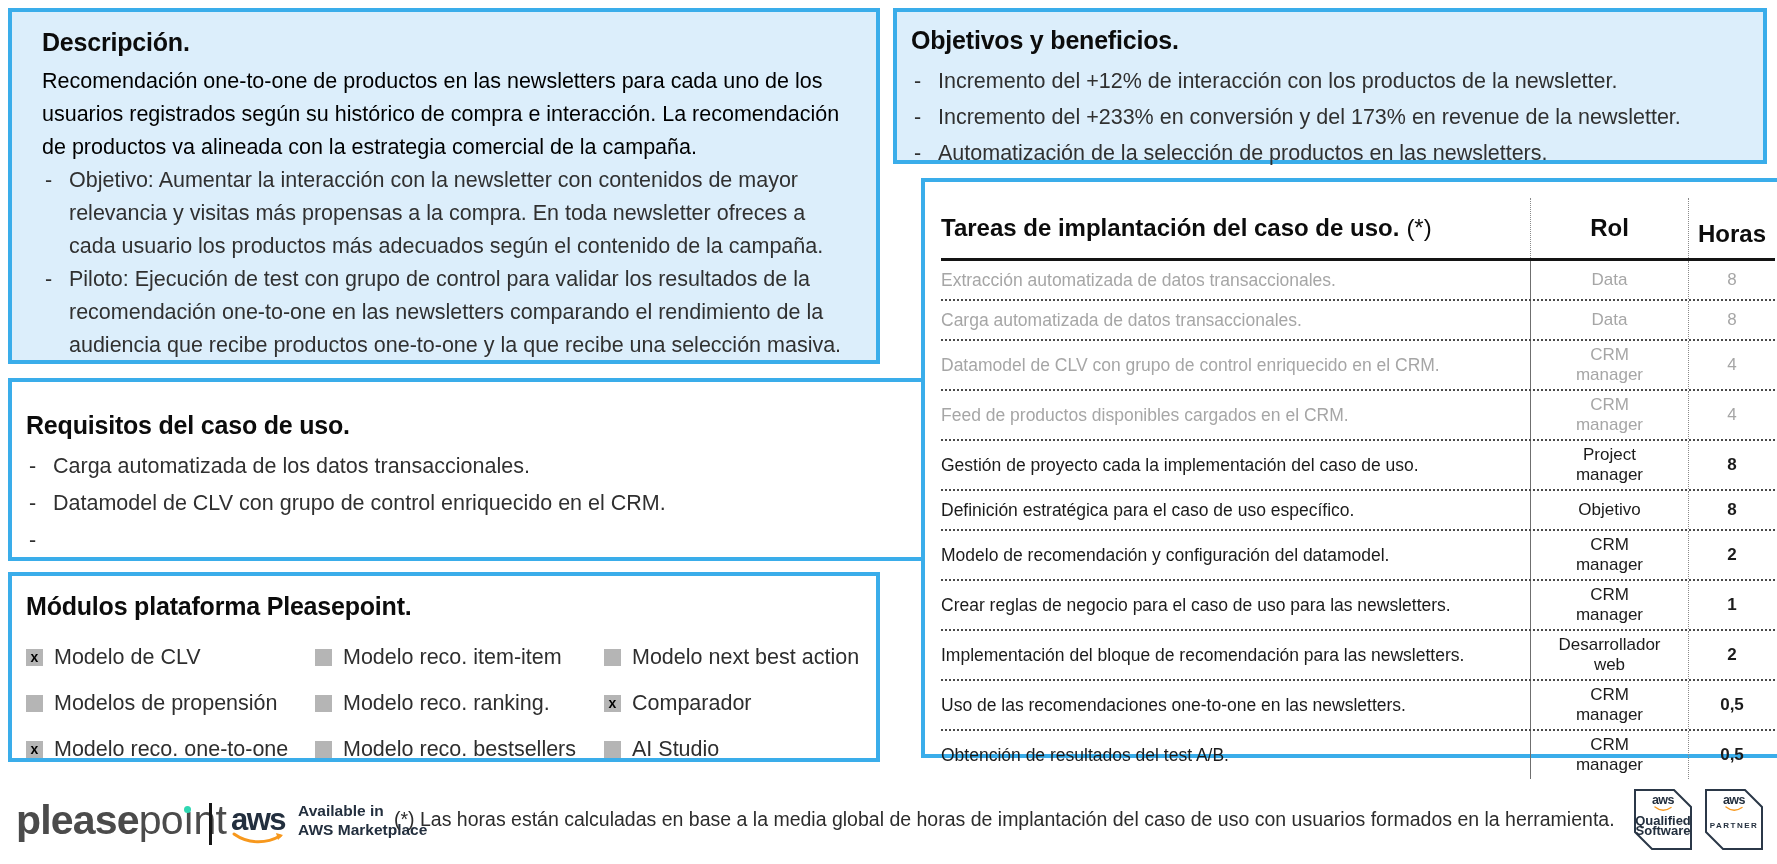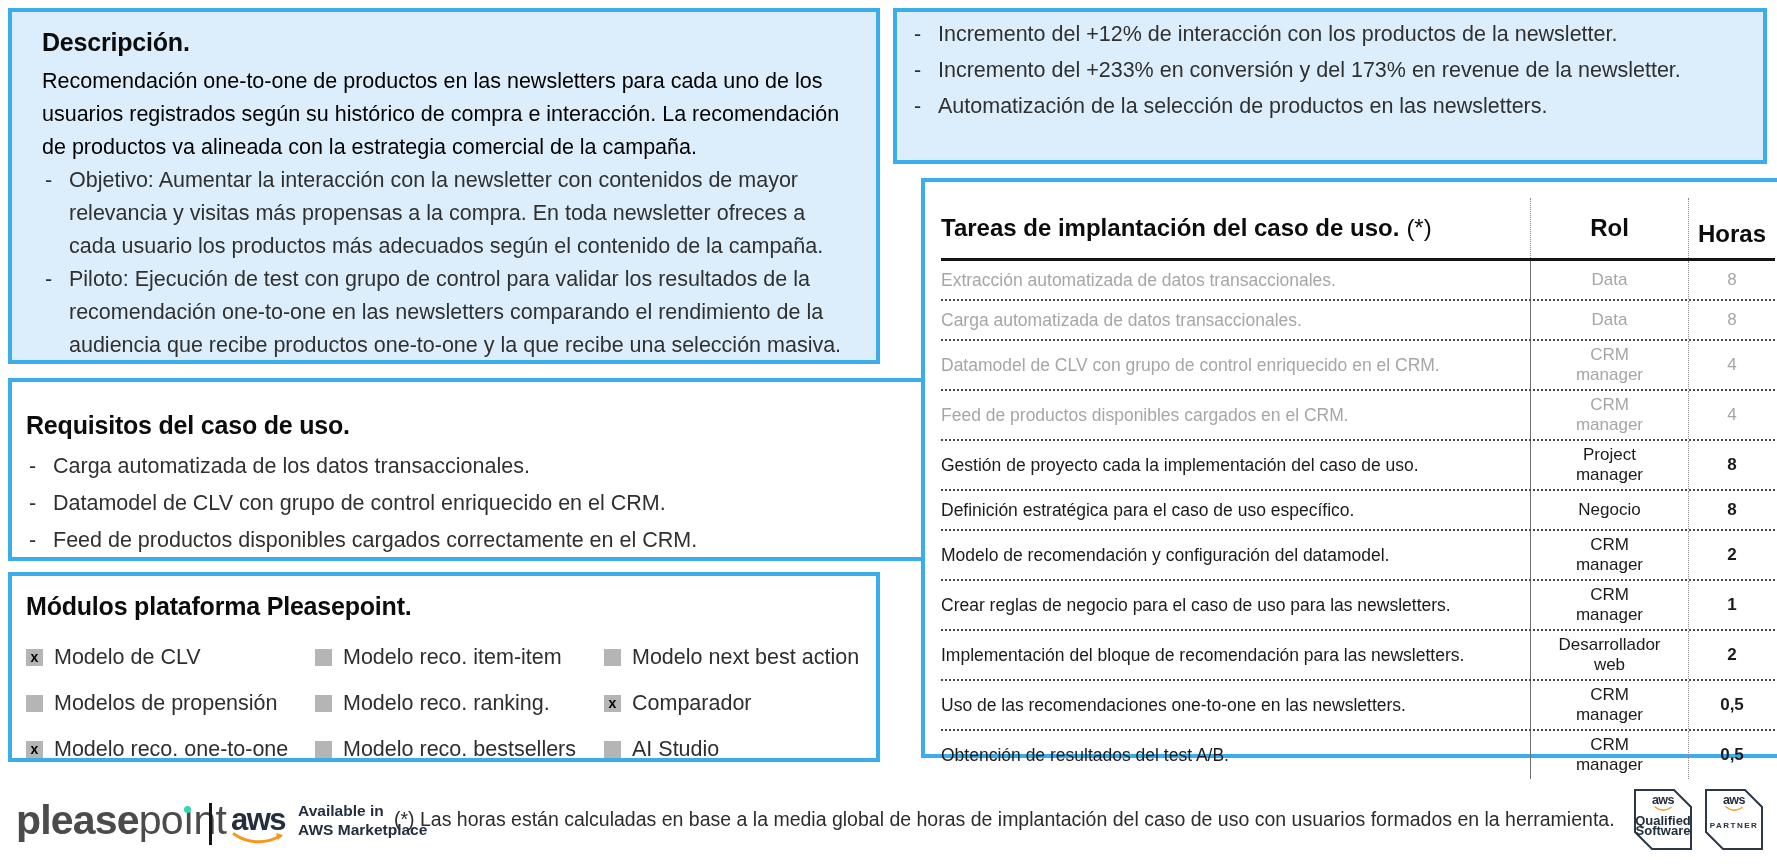--- a/index.html
+++ b/index.html
@@ -99,21 +99,20 @@
         <span>Carga automatizada de los datos transaccionales.</span>
       </div>
 
       <div class="bullet">
         <span class="marker">-</span>
         <span>Datamodel de CLV con grupo de control enriquecido en el CRM.</span>
       </div>
 
       <div class="bullet">
         <span class="marker">-</span>
-        <span>Feed de productos disponibles cargados correctamente en el CRM.</span>
       </div>
     </div>
 </section>
 
 <section class="panel" id="box-mod">
   <h2 class="panel-title">Módulos plataforma Pleasepoint.</h2>
   <div class="mod-grid">
 
       <div class="mod-item">
         <span class="cb checked">x</span>
@@ -156,20 +155,21 @@
       </div>
 
       <div class="mod-item">
         <span class="cb"></span>
         <span>AI Studio</span>
       </div>
     </div>
 </section>
 
 <section class="panel blue" id="box-obj">
+  <h2 class="panel-title">Objetivos y beneficios.</h2>
   <div class="obj-list">
 
       <div class="bullet">
         <span class="marker">-</span>
         <span>Incremento del +12% de interacción con los productos de la newsletter.</span>
       </div>
 
       <div class="bullet">
         <span class="marker">-</span>
         <span>Incremento del +233% en conversión y del 173% en revenue de la newsletter.</span>
@@ -221,21 +221,21 @@
 
       <div class="t-row">
         <div class="c1">Gestión de proyecto cada la implementación del caso de uso.</div>
         <div class="c2">Project
 manager</div>
         <div class="c3">8</div>
       </div>
 
       <div class="t-row">
         <div class="c1">Definición estratégica para el caso de uso específico.</div>
-        <div class="c2">Negocio</div>
+        <div class="c2">Objetivo</div>
         <div class="c3">8</div>
       </div>
 
       <div class="t-row">
         <div class="c1">Modelo de recomendación y configuración del datamodel.</div>
         <div class="c2">CRM
 manager</div>
         <div class="c3">2</div>
       </div>
 

